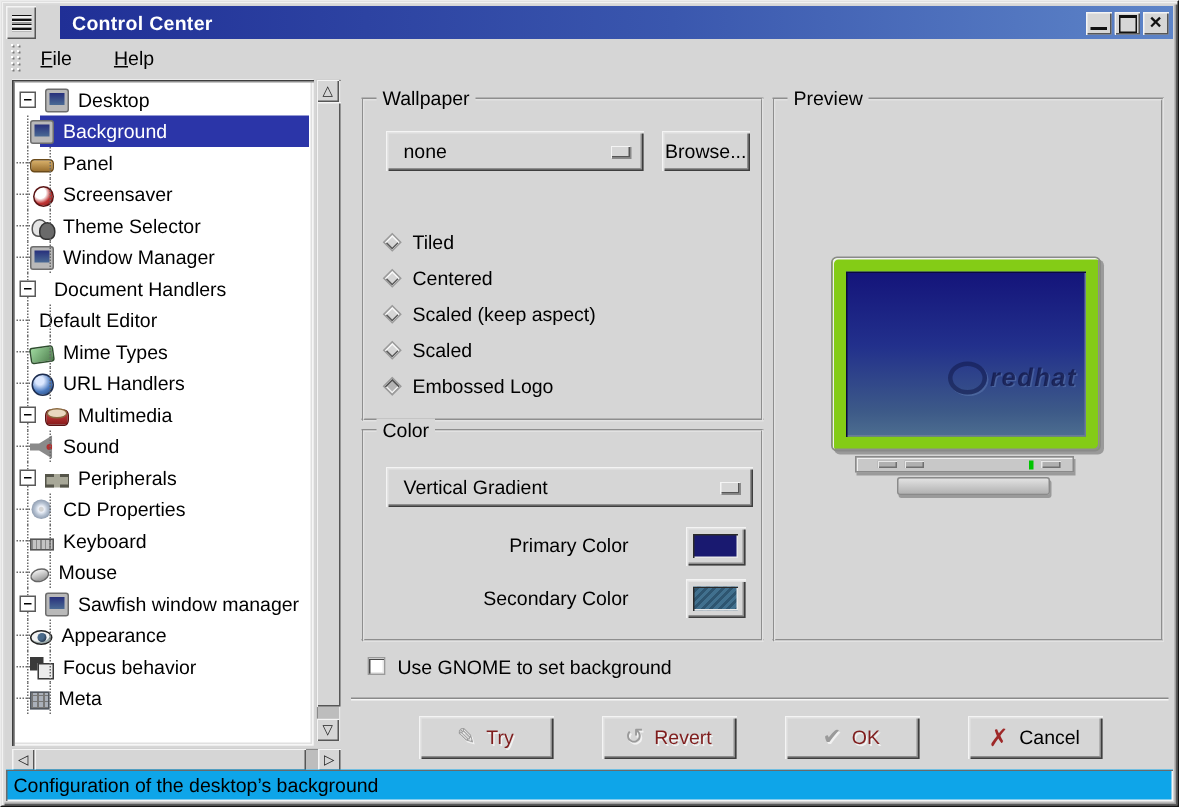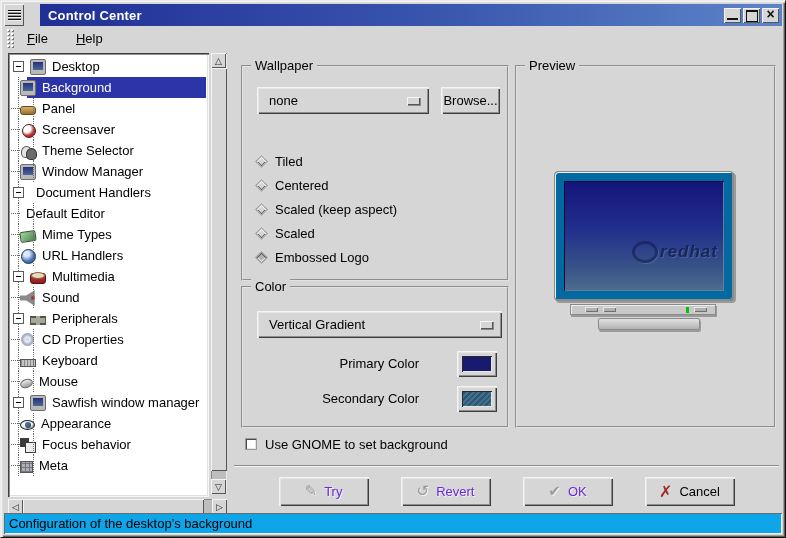--- a/index.html
+++ b/index.html
@@ -145,21 +145,21 @@
   #color-optmenu { left:14px; top:23px; width:245px; }
   .color-row { position:absolute; left:0; width:100%; height:26px; }
   .color-label { position:absolute; right:88px; top:5px; }
   .swatch-btn { position:absolute; right:10px; top:0; width:40px; height:26px; }
   .swatch-fill { position:absolute; inset:5px; box-shadow: inset 1px 1px 0 #2a2a2a, inset -1px -1px 0 #e8e8e8; }
   #primary-row { top:63px; }
   #secondary-row { top:98px; }
 
   
   .monitor-bezel { position:absolute; left:37px; top:104px; width:180px; height:130px;
-    background:#0369a1; border:1px solid #8a8a8a; border-radius:4px;
+    background:#84cc16; border:1px solid #8a8a8a; border-radius:4px;
     box-shadow: inset 1px 1px 0 #f0f0f0, inset -1px -1px 0 #8e8e8e, 2px 2px 0 #9a9a9a; }
   .monitor-screen { position:absolute; inset:9px; background:linear-gradient(#14147a 0%, #22308c 45%, #3d5a88 85%, #4d6e90 100%);
     box-shadow: inset 1px 1px 0 #0a0a3a, inset -1px -1px 0 #6a7a9a; overflow:hidden; }
   .emboss-wrap { position:absolute; right:6px; bottom:28px; display:flex; align-items:center; }
   .emboss-swirl { width:26px; height:22px; border-radius:50%; margin-right:2px;
     border:3px solid rgba(10,16,60,0.45); box-shadow: 1px 1px 0 rgba(140,170,220,0.25); }
   .emboss-text { font-style:italic; font-weight:bold; font-size:17px; color:rgba(16,22,70,0.75);
     text-shadow: 1px 1px 0 rgba(130,160,210,0.3); letter-spacing:1px; }
   .monitor-chin { position:absolute; left:53px; top:237px; width:146px; height:11px;
     background:#c8c8c8; border:1px solid #8a8a8a; box-shadow: inset 1px 1px 0 #efefef, 1px 2px 0 #9a9a9a; }
@@ -175,21 +175,21 @@
   .gnome-check-row { position:absolute; left:244px; top:434px; height:18px; display:flex; align-items:center; cursor:default; }
   .checkbox { width:12px; height:12px; background:#ffffff; margin-right:8px;
     box-shadow: inset 1px 1px 0 #4a4a4a, inset -1px -1px 0 #e8e8e8; border:1px solid #9a9a9a; }
   .separator { position:absolute; left:233px; top:464px; width:545px; height:2px;
     border-top:1px solid #8a8a8a; border-bottom:1px solid #f6f6f6; }
 
   #actions { position:absolute; left:233px; top:476px; width:545px; height:29px;
     display:flex; justify-content:center; gap:32px; }
   .abtn { width:90px; height:29px; display:flex; align-items:center; justify-content:center; gap:7px; cursor:default; }
   .albl { font-size:13px; }
-  .abtn.disabled .albl { color:#6d28d9; text-shadow:1px 1px 0 #f2f2f2; }
+  .abtn.disabled .albl { color:#7f1d1d; text-shadow:1px 1px 0 #f2f2f2; }
   .aicon { font-size:15px; line-height:1; font-family:"DejaVu Sans",sans-serif; }
   .abtn.disabled .aicon { color:#9a9a9a; text-shadow:1px 1px 0 #f2f2f2; }
   .aicon.cancel-icon { color:#9e2828; font-weight:bold; font-size:16px; }
 
   
   .statusbar { position:absolute; left:3px; right:3px; top:512px; height:21px; background:#0ea5e9;
     box-shadow: inset 1px 1px 0 #6a6a6a, inset -1px -1px 0 #f4f4f4; display:flex; align-items:center; padding-left:5px; }
 </style>
 </head>
 <body>

